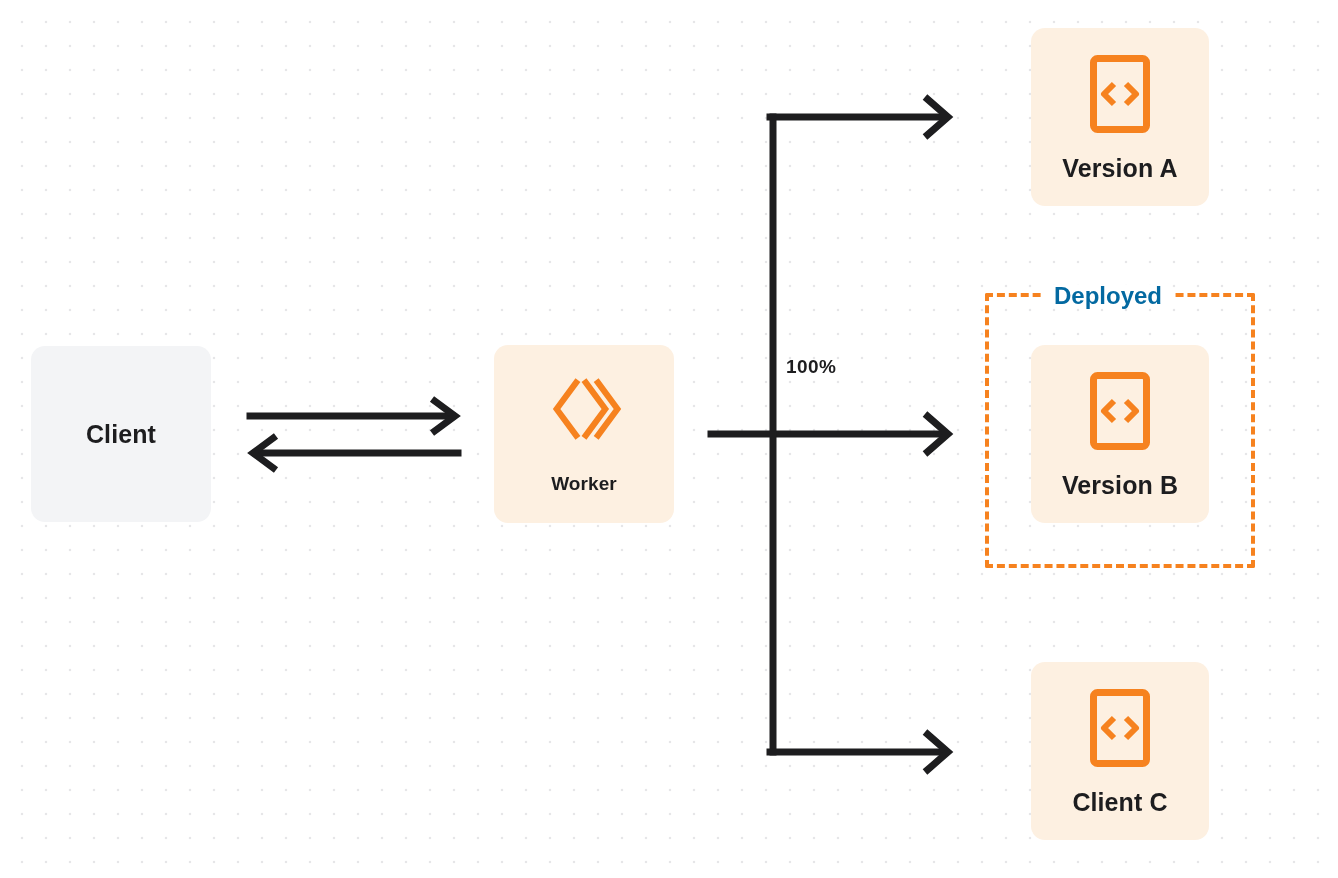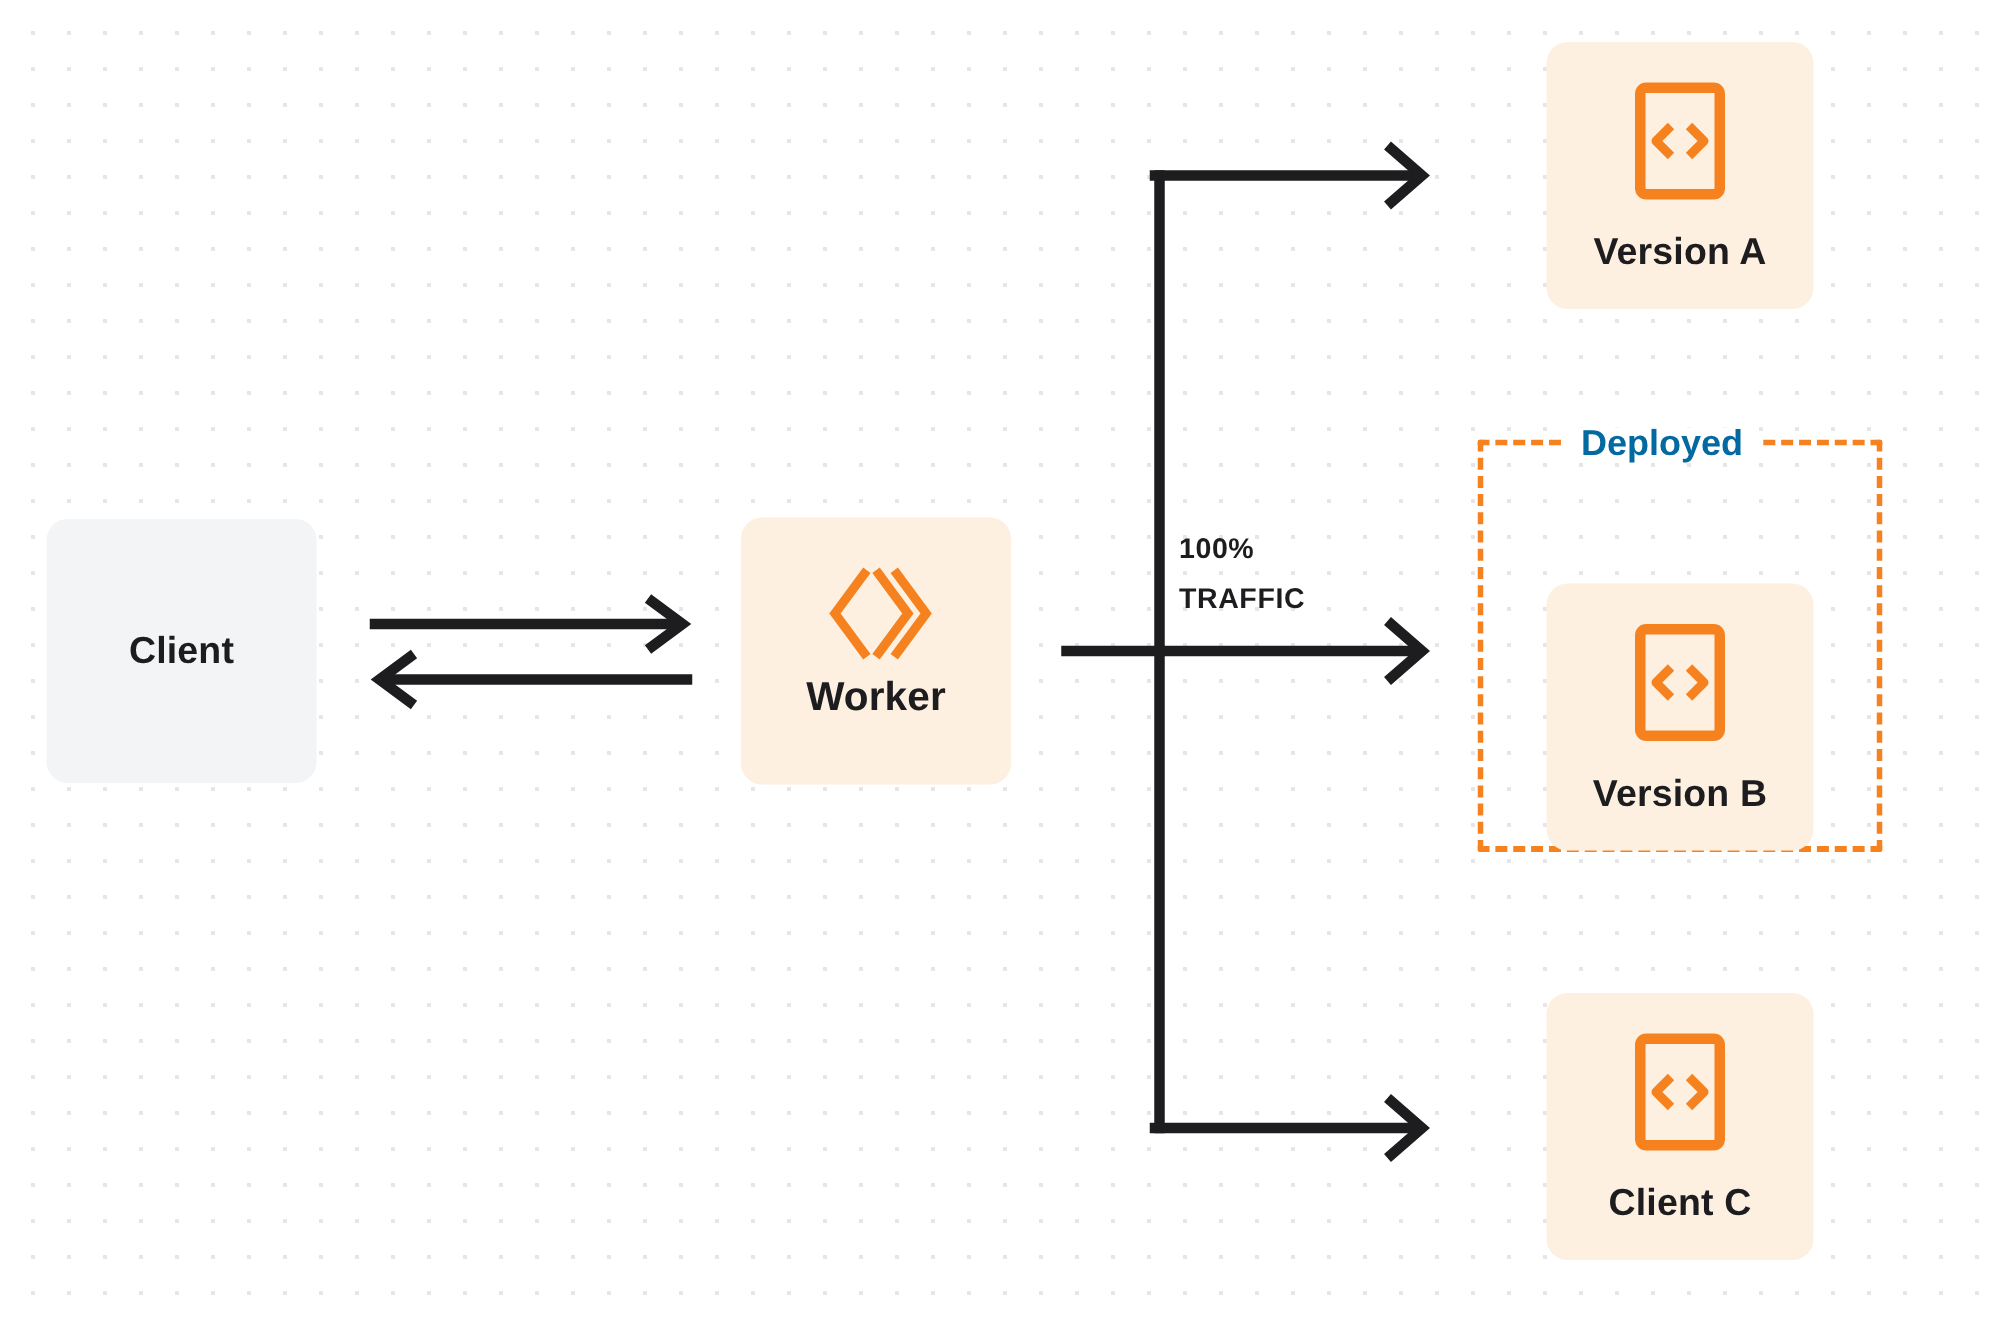--- a/index.html
+++ b/index.html
@@ -55,34 +55,34 @@
   
   #worker-node {
     left: 494px;
     top: 345px;
     width: 180px;
     height: 178px;
     background: #fdf0e1;
     justify-content: flex-start;
     padding-top: 26px;
   }
-  #worker-node .node-label { font-size: 27px; margin-top: 2px; }
+  #worker-node .node-label { font-size: 19px; margin-top: 26px; }
 
   
   .version-node {
     left: 1031px;
     width: 178px;
     height: 178px;
     background: #fdf0e1;
     justify-content: flex-start;
     padding-top: 26px;
   }
   .version-node .node-label { font-size: 25px; margin-top: 20px; }
   #version-a-node { top: 28px; }
-  #version-b-node { top: 345px; margin-top: 44px; }
+  #version-b-node { top: 345px; }
   #version-c-node { top: 662px; }
 
   
   .worker-icon { width: 76px; height: 76px; display: block; }
   .code-doc-icon { width: 62px; height: 80px; display: block; }
 
   
   #deployed-group {
     position: absolute;
     left: 985px;
@@ -215,16 +215,15 @@
         <rect x="4.5" y="4.5" width="53" height="71" rx="4"></rect>
         <polyline points="25,30 15,40 25,50" stroke-width="6" stroke-linecap="butt"></polyline>
         <polyline points="37,30 47,40 37,50" stroke-width="6" stroke-linecap="butt"></polyline>
       </svg>
     </span>
     <div class="node-label">Client C</div>
   </div>
 
   <div id="traffic-label">
     <div>100%</div>
-    <div>TRAFFIC</div>
   </div>
 
 </div>
 
 </body></html>

